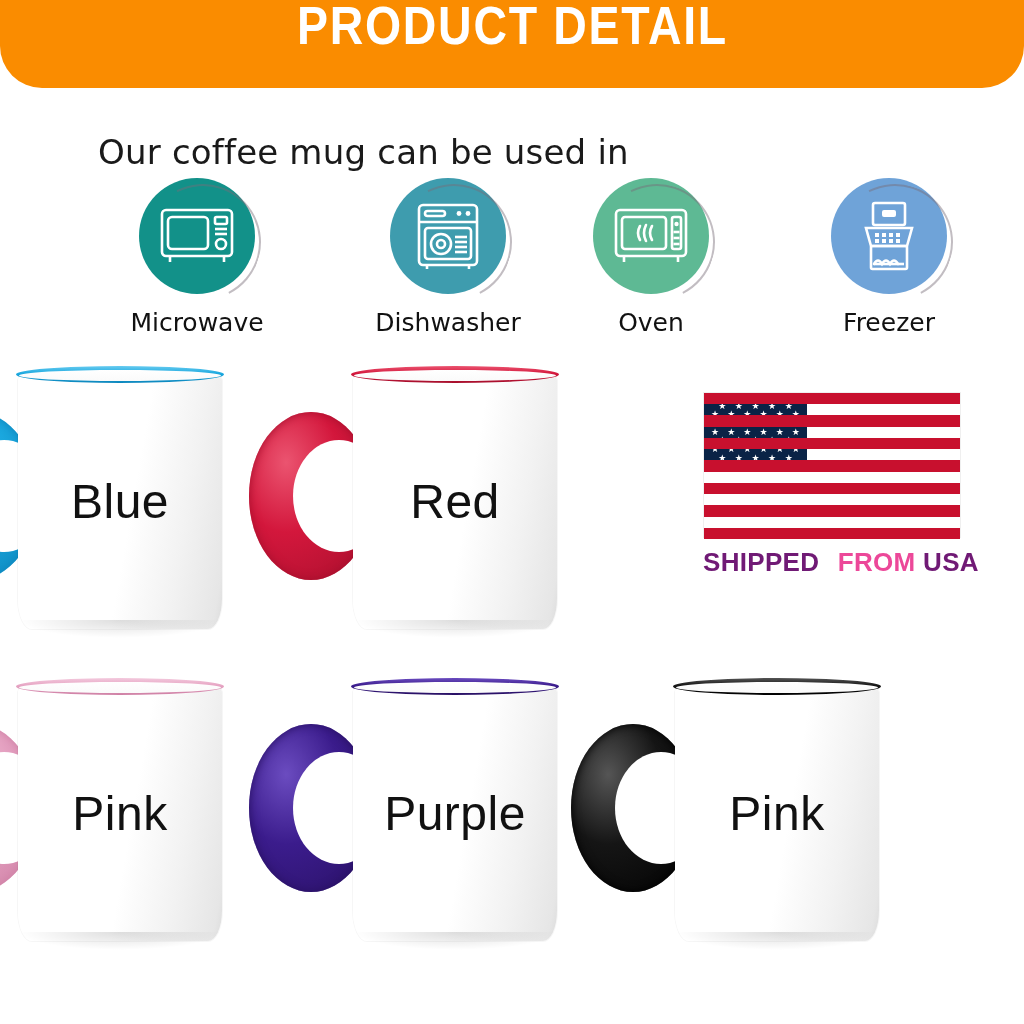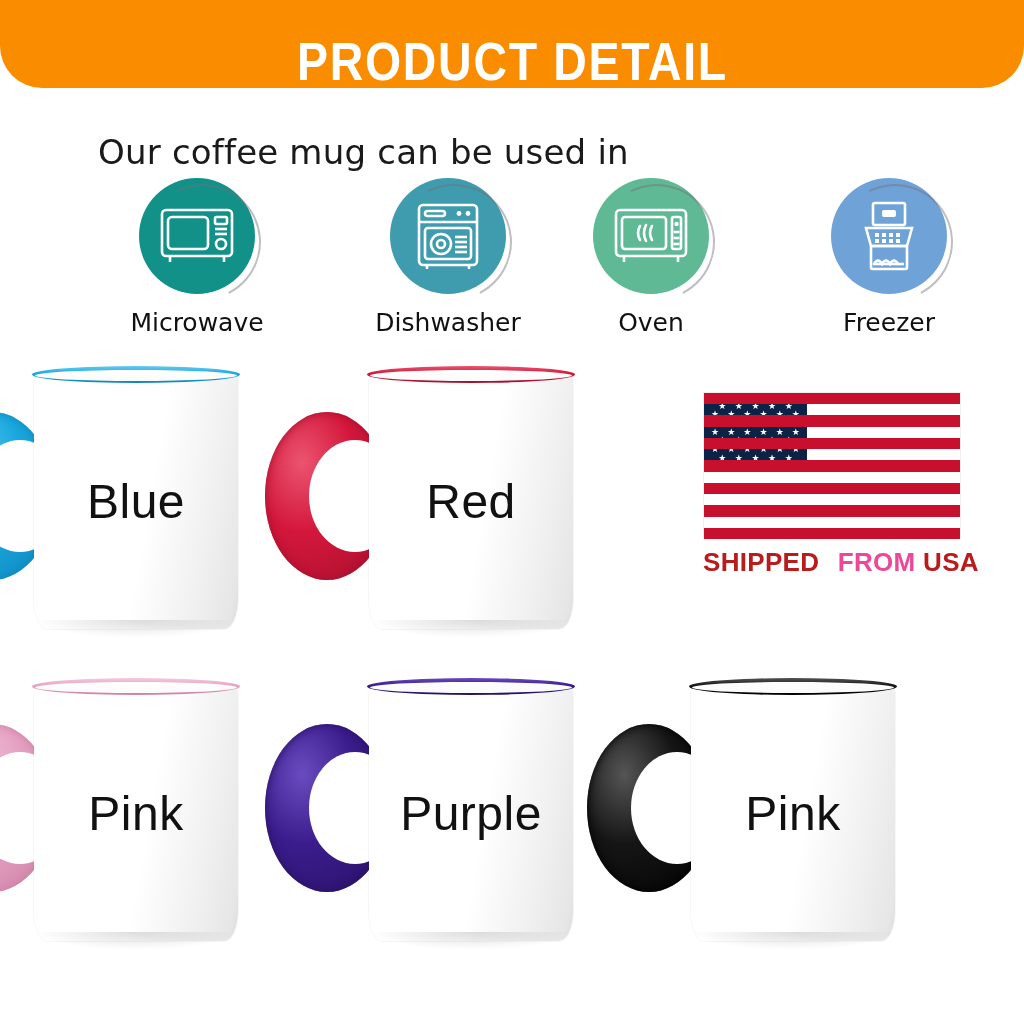--- a/index.html
+++ b/index.html
@@ -9,21 +9,21 @@
     font-family:"Liberation Sans", sans-serif;
     overflow:hidden;
     position:relative;
   }
 
   
   .banner{
     position:absolute;left:0;top:0;width:1024px;height:88px;
     background:#FA8C00;
     border-bottom-left-radius:42px;border-bottom-right-radius:42px;
-    display:flex;align-items:flex-end;justify-content:center;
+    display:flex;align-items:flex-start;justify-content:center;
   }
   .banner-title{
     color:#ffffff;
     font-family:"Liberation Sans Narrow","Liberation Sans",sans-serif;
     font-size:54px;font-weight:bold;
     letter-spacing:2px;
     transform:scaleX(0.86);
     transform-origin:center;
     white-space:nowrap;
     line-height:1;
@@ -61,21 +61,21 @@
     position:absolute;left:0;top:0;width:116px;height:116px;border-radius:50%;
     display:flex;align-items:center;justify-content:center;
   }
   .feature .disc svg{display:block;}
   .feature .flabel{
     margin-top:14px;font-size:25px;color:#111;
     font-family:"DejaVu Sans",sans-serif;
   }
 
   
-  .mugs{position:absolute;left:0;top:352px;width:988px;height:672px;margin-left:16px;}
+  .mugs{position:absolute;left:0;top:352px;width:988px;height:672px;}
   .mug{position:absolute;}
 
   .mug .body{
     position:absolute;left:110px;top:22px;
     width:204px;height:255px;
     background:linear-gradient(100deg,#ffffff 0%,#ffffff 55%,#f2f2f2 78%,#e6e6e6 96%,#dcdcdc 100%);
     border-radius:10px 10px 14px 14px/6px 6px 30px 30px;
     box-shadow:0 0 0 1px rgba(0,0,0,.035);
   }
   .mug .body::after{
@@ -126,21 +126,21 @@
     position:absolute;left:0;top:0;width:103px;height:78.6px;background:#0A2346;
     overflow:hidden;
   }
   .starrow{display:flex;justify-content:space-around;}
   .star{color:#fff;font-size:9px;line-height:9px;}
   .usa-text{
     margin-top:9px;text-align:center;white-space:nowrap;
     font-size:26px;font-weight:bold;letter-spacing:.3px;
     font-family:"Liberation Sans",sans-serif;
   }
-  .usa-text .navy{color:#b91c1c;margin-top:12px;}
+  .usa-text .navy{color:#701a75;margin-top:12px;}
   .usa-text .red{color:#ec4899;margin-left:11px;}
 </style>
 </head>
 <body>
 
 <div class="banner">
   <div class="banner-title">PRODUCT DETAIL</div>
 </div>
 
 <div class="subtitle">Our coffee mug can be used in</div>

